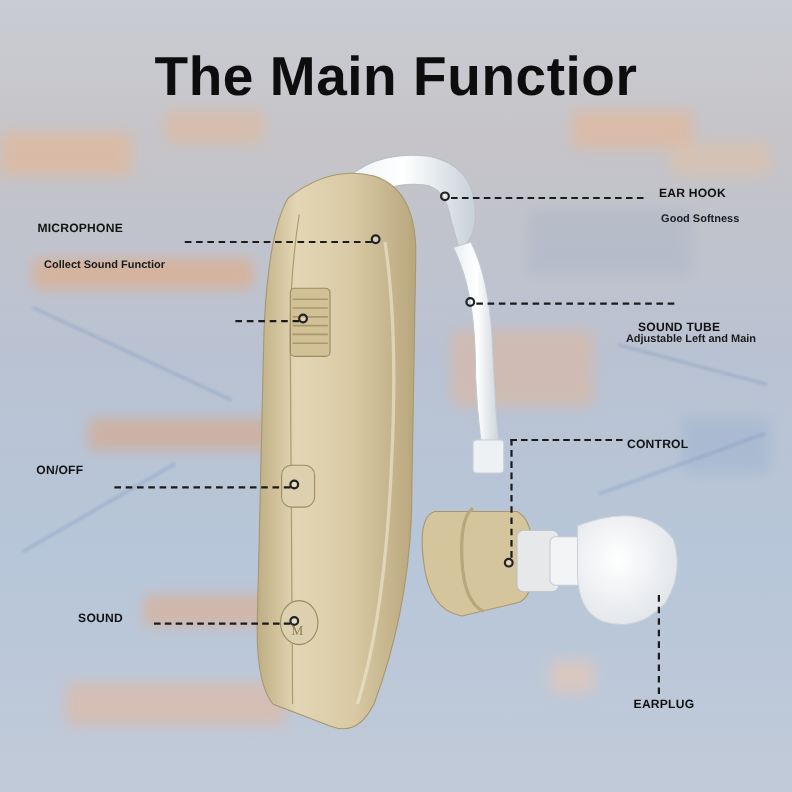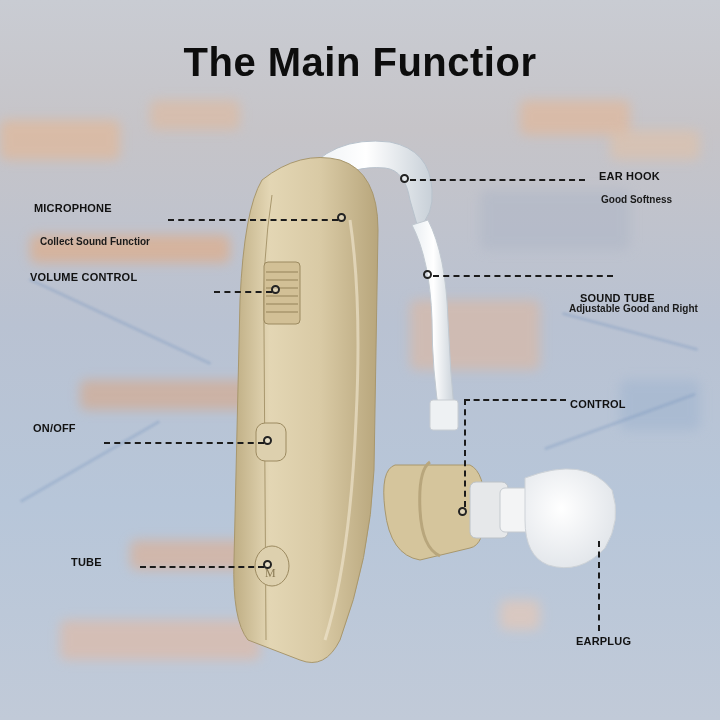--- a/index.html
+++ b/index.html
@@ -3,21 +3,21 @@
 <meta charset="utf-8">
 <style>
   html, body { margin:0; padding:0; }
   body { width:720px; height:720px; overflow:hidden; position:relative;
          font-family: "Liberation Sans", sans-serif; }
   .stage { position:absolute; left:0; top:0; width:720px; height:720px; overflow:hidden;
            background: linear-gradient(180deg, #c9ccd3 0%, #c6c4c8 18%, #b9c2d2 45%, #b7c6d9 70%, #c1cad8 100%); }
   .bokeh { position:absolute; border-radius:6px; filter: blur(6px); opacity:.55; }
   .pcb-line { position:absolute; background: rgba(120,150,190,.35); filter: blur(1px); }
   .title { position:absolute; left:0; width:720px; top:40px; text-align:center; font-weight:700;
-           font-size:40px; color:#0d0d0d; letter-spacing:0.5px; }
+           font-size:50px; color:#0d0d0d; letter-spacing:0.5px; }
   .lbl { position:absolute; font-weight:700; color:#111; font-size:11px; white-space:nowrap; letter-spacing:.2px; }
   .sub { position:absolute; font-weight:700; color:#1a1a1a; font-size:10px; white-space:nowrap; }
   .dash { position:absolute; height:0; border-top:2px dashed #1b1b1b; }
   .vdash { position:absolute; width:0; border-left:2px dashed #1b1b1b; }
   .dot { position:absolute; width:9px; height:9px; border:2px solid #222; border-radius:50%;
          background:rgba(255,255,255,.3); box-sizing:border-box; }
   svg { position:absolute; left:0; top:0; }
 </style>
 </head>
 <body>
@@ -94,41 +94,40 @@
     <rect x="500" y="488" width="30" height="44" rx="5" fill="#f3f4f5" stroke="#c5cacf"></rect>
 
     <path d="M525 478 Q585 455 612 490 Q622 520 605 548 Q580 575 548 565 Q525 556 525 520 Z" fill="url(#plugG)" stroke="#cdd2d7"></path>
   </svg>
 
   <div class="lbl" style="left:34px;top:202px;">MICROPHONE</div>
   <div class="sub" style="left:40px;top:236px;">Collect Sound Functior</div>
   <div class="dash" style="left:168px;top:219px;width:170px;"></div>
   <div class="dot" style="left:337px;top:213px;"></div>
 
-  <div class="lbl" style="left:30px;top:271px;">VOLUME CONTROL</div>
   <div class="dash" style="left:214px;top:291px;width:58px;"></div>
   <div class="dot" style="left:271px;top:285px;"></div>
 
   <div class="lbl" style="left:33px;top:422px;">ON/OFF</div>
   <div class="dash" style="left:104px;top:442px;width:160px;"></div>
   <div class="dot" style="left:263px;top:436px;"></div>
 
-  <div class="lbl" style="left:71px;top:556px;">TUBE</div>
+  <div class="lbl" style="left:71px;top:556px;">SOUND</div>
   <div class="dash" style="left:140px;top:566px;width:124px;"></div>
   <div class="dot" style="left:263px;top:560px;"></div>
 
   <div class="dot" style="left:400px;top:174px;"></div>
   <div class="dash" style="left:410px;top:179px;width:175px;"></div>
   <div class="lbl" style="left:599px;top:170px;">EAR HOOK</div>
   <div class="sub" style="left:601px;top:194px;">Good Softness</div>
 
   <div class="dot" style="left:423px;top:270px;"></div>
   <div class="dash" style="left:433px;top:275px;width:180px;"></div>
   <div class="lbl" style="left:580px;top:292px;">SOUND TUBE</div>
-  <div class="sub" style="left:569px;top:303px;">Adjustable Good and Right</div>
+  <div class="sub" style="left:569px;top:303px;">Adjustable Left and Main</div>
 
   <div class="vdash" style="left:464px;top:399px;height:108px;"></div>
   <div class="dash" style="left:464px;top:399px;width:102px;"></div>
   <div class="dot" style="left:458px;top:507px;"></div>
   <div class="lbl" style="left:570px;top:398px;">CONTROL</div>
 
   <div class="vdash" style="left:598px;top:541px;height:90px;"></div>
   <div class="lbl" style="left:576px;top:635px;">EARPLUG</div>
 
 </div>

